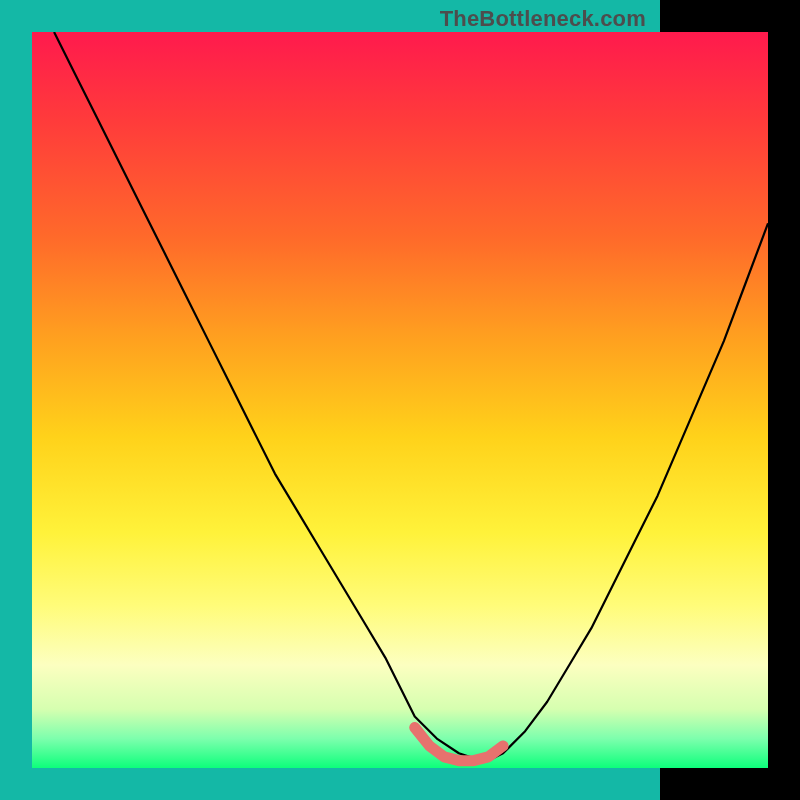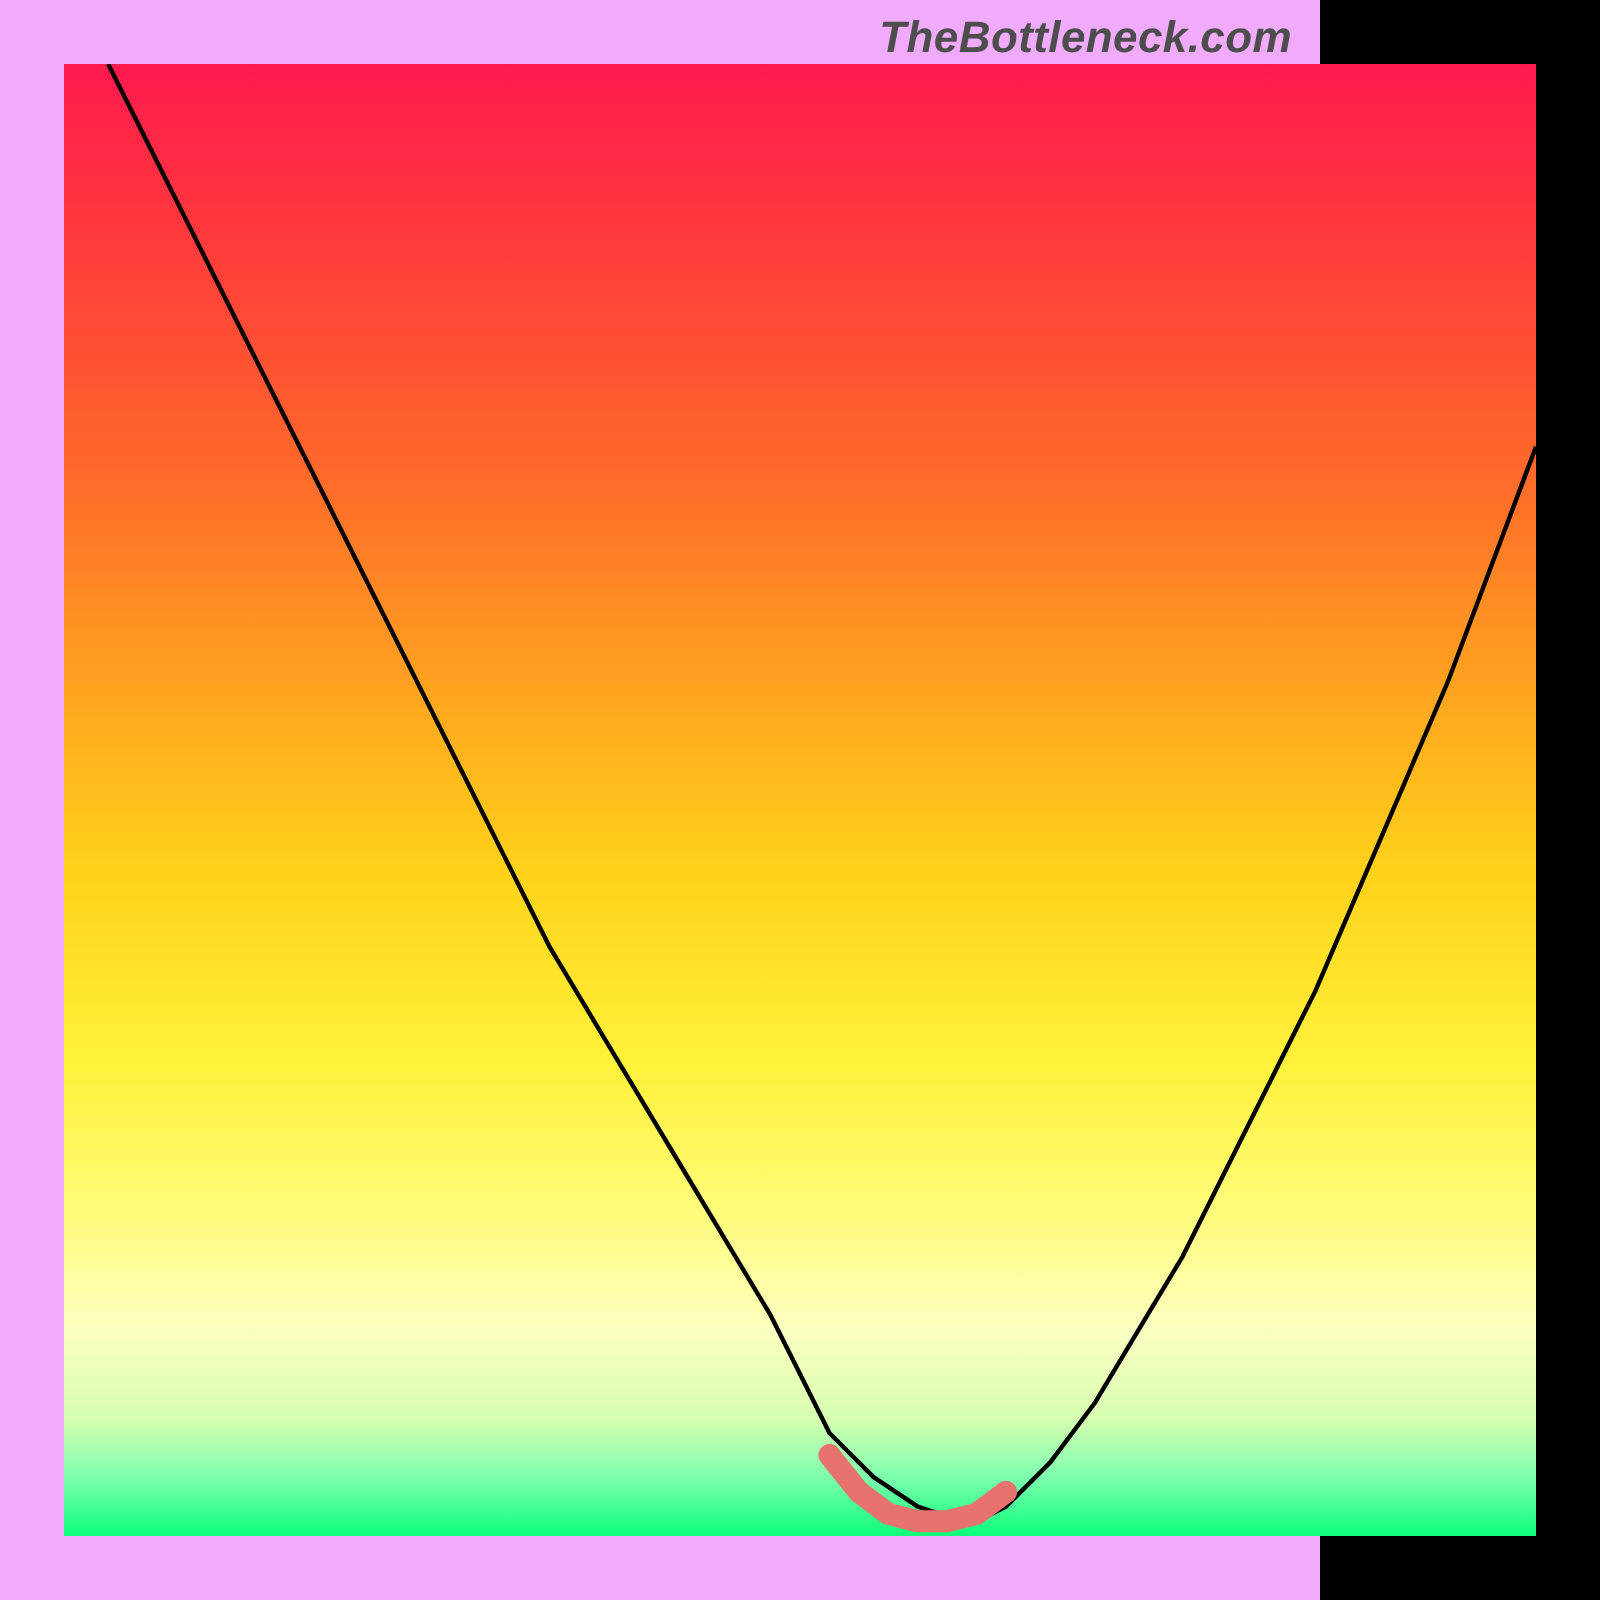--- a/index.html
+++ b/index.html
@@ -7,22 +7,21 @@
     padding: 0;
     width: 800px;
     height: 800px;
     background: #000;
     overflow: hidden;
   }
   .frame {
     position: relative;
     width: 660px;
     height: 800px;
-    background: #f0abfc;
-    font-style: italic;
+    background: #14b8a6;
   }
   .plot-area {
     position: absolute;
     left: 32px;
     top: 32px;
     width: 736px;
     height: 736px;
     background: linear-gradient(
       to bottom,
       #ff1a4d 0%,

